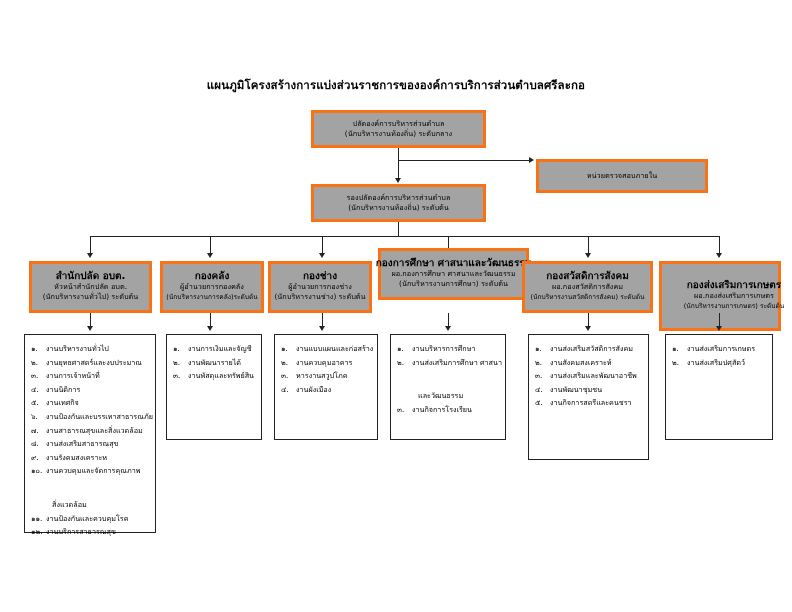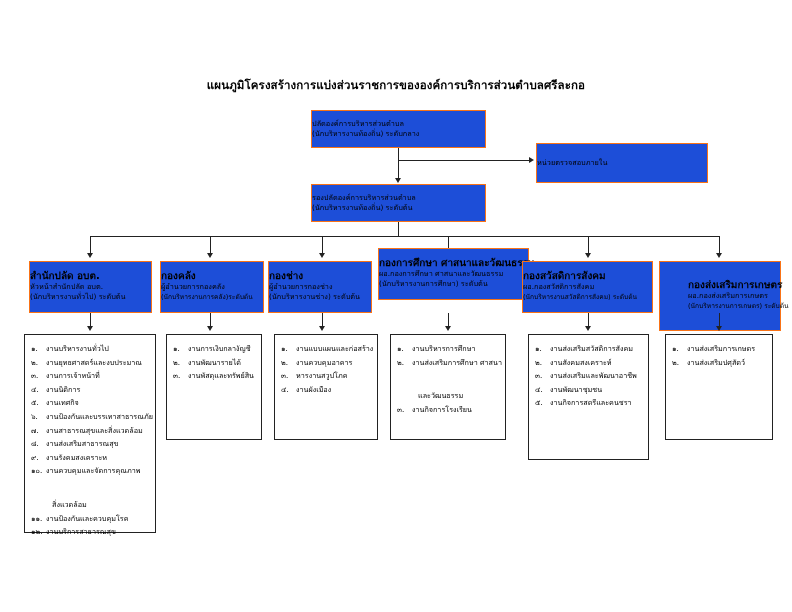--- a/index.html
+++ b/index.html
@@ -26,26 +26,26 @@
     width: 792px;
     text-align: center;
     font-size: 11.5px;
     font-weight: bold;
     letter-spacing: 0.1px;
     line-height: 14px;
     white-space: nowrap;
   }
   .box {
     position: absolute;
-    border: 1px solid #f97316;
-    background: #1d4ed8;
+    border: 3px solid #f97316;
+    background: #a3a3a3;
     box-sizing: border-box;
     display: flex;
     flex-direction: column;
-    align-items: flex-start;
+    align-items: center;
     justify-content: flex-start;
   }
   .box.center {
     justify-content: center;
   }
   .box .ln {
     font-size: 7.3px;
     line-height: 10.5px;
     text-align: center;
     white-space: nowrap;
@@ -125,21 +125,21 @@
     <div class="ln">ปลัดองค์การบริหารส่วนตำบล</div>
     <div class="ln">(นักบริหารงานท้องถิ่น) ระดับกลาง</div>
   </div>
 
   <div class="vline" style="left:398px; top:148px; height:30px;"></div>
   <div class="arrow-down" style="left:394.5px; top:178px;"></div>
 
   <div class="hline" style="left:398px; top:160px; width:131px;"></div>
   <div class="arrow-right" style="left:529px; top:156.5px;"></div>
 
-  <div class="box center" style="left:536px; top:143px; width:172px; height:40px;">
+  <div class="box center" style="left:536px; top:159px; width:172px; height:34px;">
     <div class="ln">หน่วยตรวจสอบภายใน</div>
   </div>
 
   <div class="box center" style="left:311px; top:184px; width:175px; height:38px;">
     <div class="ln">รองปลัดองค์การบริหารส่วนตำบล</div>
     <div class="ln">(นักบริหารงานท้องถิ่น) ระดับต้น</div>
   </div>
 
   <div class="vline" style="left:398px; top:222px; height:14px;"></div>
   <div class="hline" style="left:90px; top:236px; width:629px;"></div>
@@ -264,21 +264,21 @@
       </div>
     <div class="item">
         <span class="num">๑๒.</span>
         <span class="txt">งานบริการสาธารณสุข</span>
       </div>
   </div>
 
   <div class="listbox" style="left:166px; top:334px; width:96px; height:106px;">
     <div class="item">
         <span class="num">๑.</span>
-        <span class="txt">งานการเงิบกลางัญชี</span>
+        <span class="txt">งานการเงิมและจัญชี</span>
       </div>
     <div class="item">
         <span class="num">๒.</span>
         <span class="txt">งานพัฒนารายได้</span>
       </div>
     <div class="item">
         <span class="num">๓.</span>
         <span class="txt">งานพัสดุและทรัพย์สิน</span>
       </div>
   </div>

